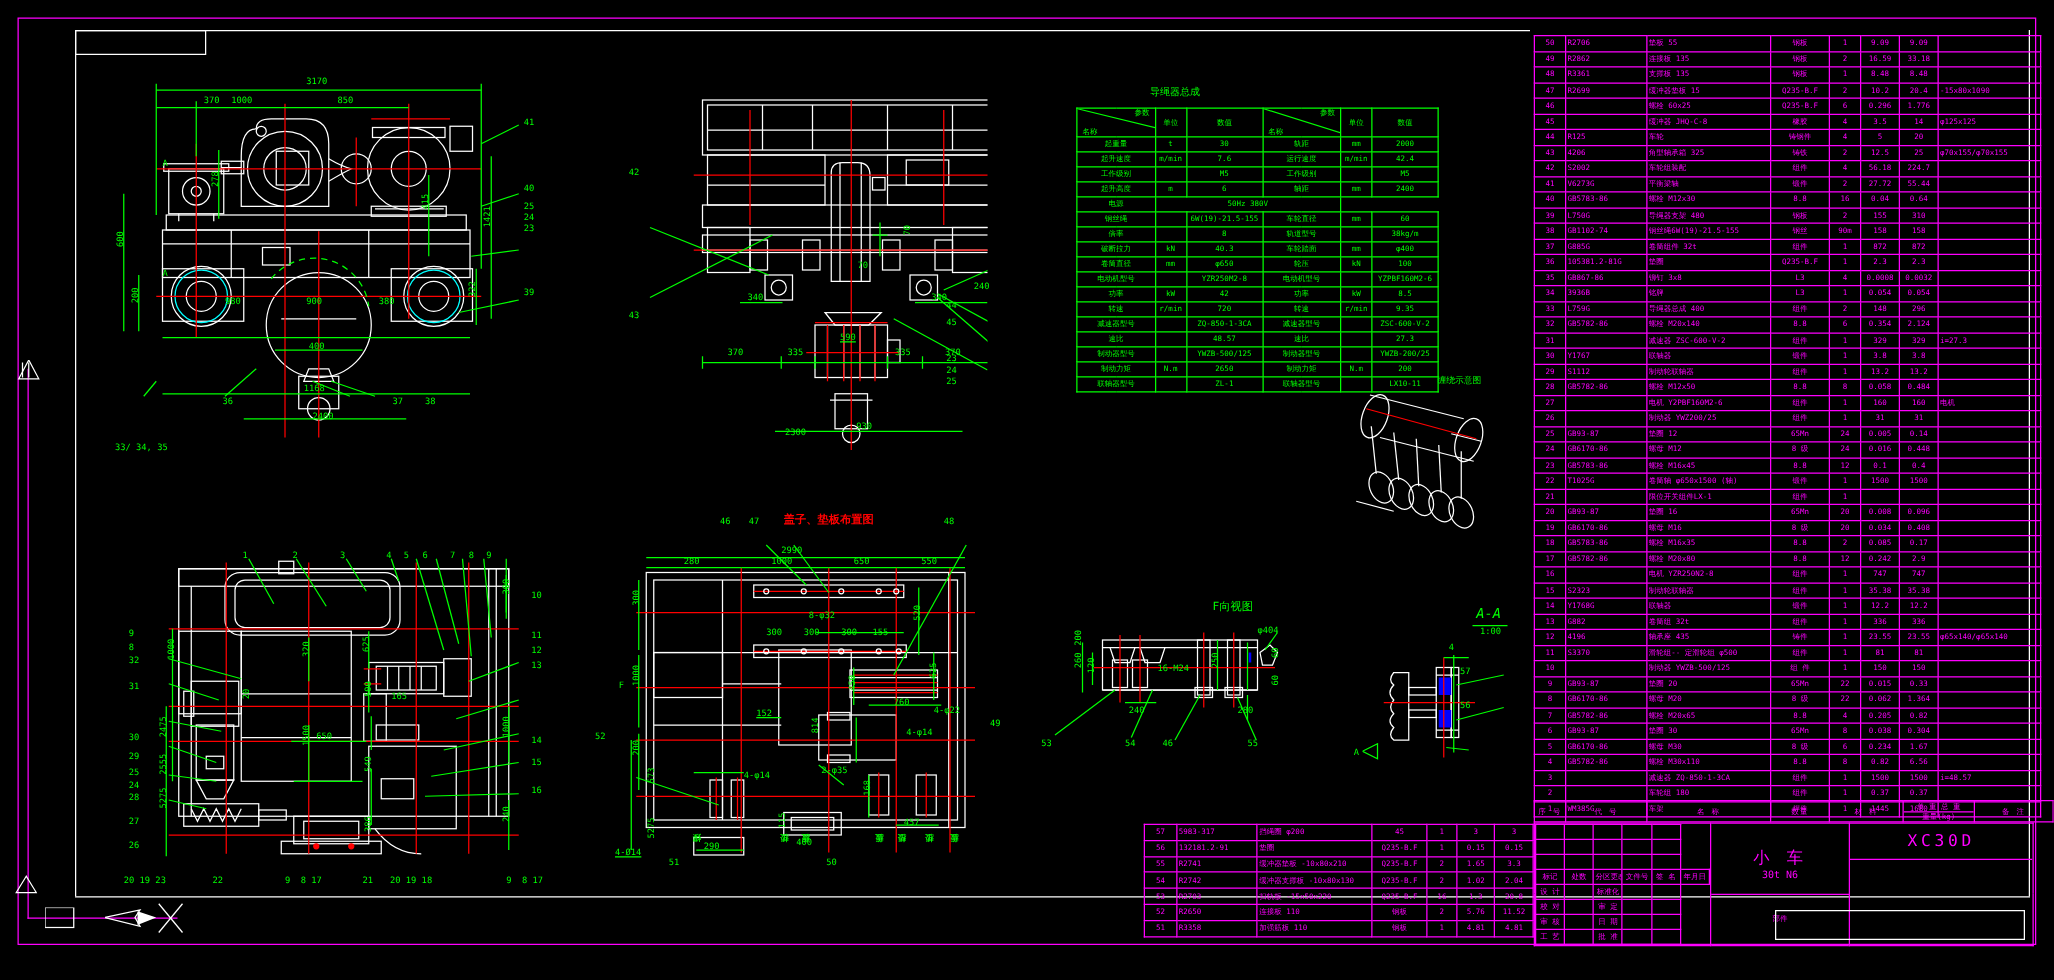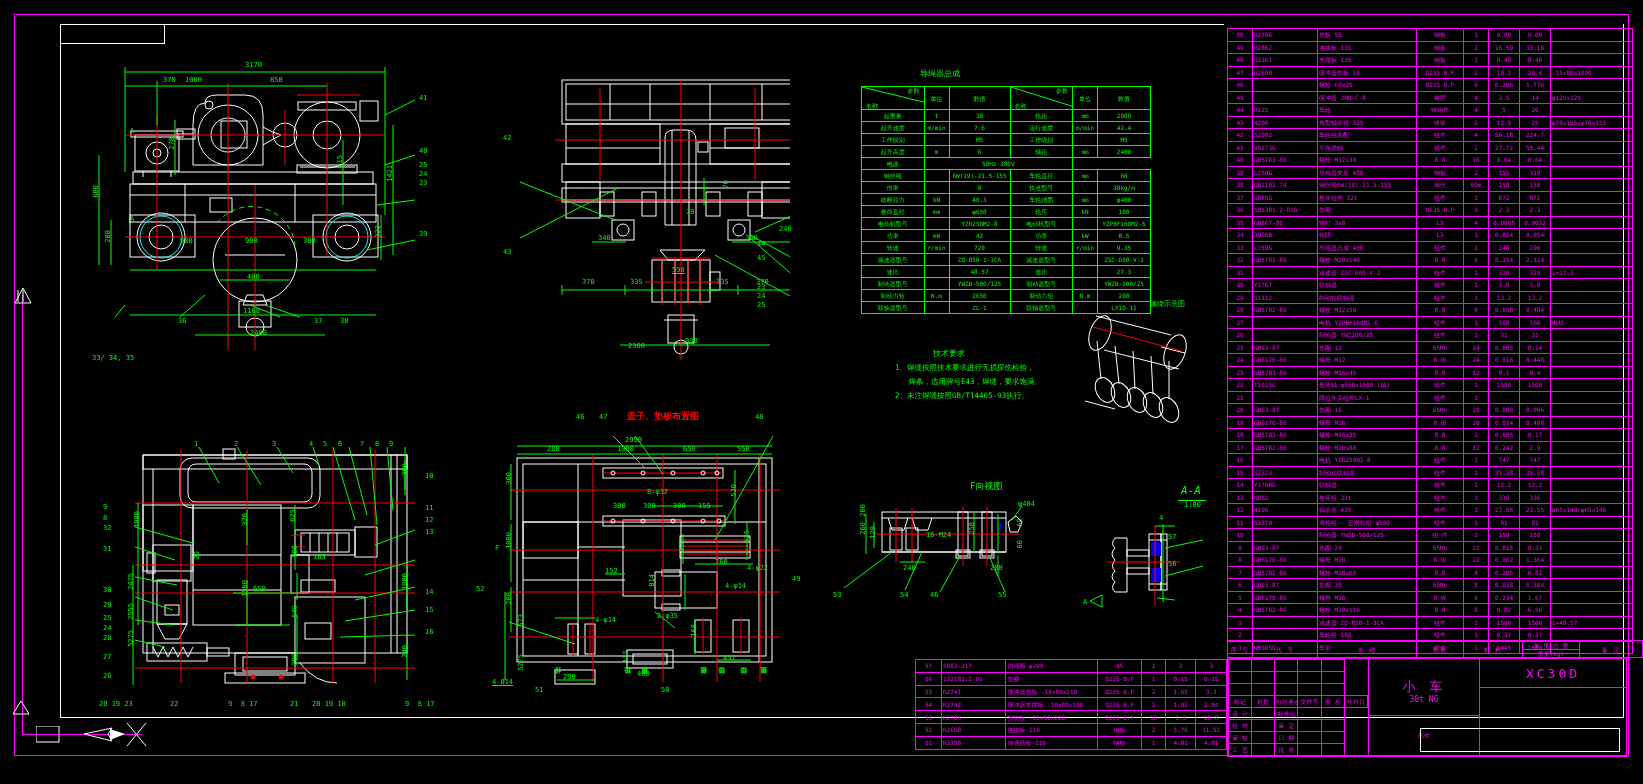--- a/index.html
+++ b/index.html
@@ -680,21 +680,21 @@
     </svg>
     <div class="t vert" style="left:29px;top:22px;">260</div>
     <div class="t vert" style="left:29px;top:4px;">200</div>
     <div class="t vert" style="left:39px;top:26px;">120</div>
     <div class="t" style="left:73px;top:64px;">240</div>
     <div class="t vert" style="left:138px;top:22px;">250</div>
     <div class="t" style="left:160px;top:64px;">280</div>
     <div class="t vert" style="left:186px;top:18px;">60</div>
     <div class="t vert" style="left:186px;top:40px;">60</div>
     <div class="t" style="left:96px;top:31px;">16-M24</div>
-    <div class="t" style="left:188px;top:0px;">φ404</div>
+    <div class="t" style="left:176px;top:0px;">φ404</div>
   </div>
   <div class="t" style="left:833px;top:591px;">53</div>
   <div class="t" style="left:900px;top:591px;">54</div>
   <div class="t" style="left:930px;top:591px;">46</div>
   <div class="t" style="left:998px;top:591px;">55</div>
 
   <div class="t" style="left:1181px;top:487px;font-size:11px;font-style:italic;">A-A</div>
   <div class="ln" style="left:1178px;top:500px;width:28px;height:1px;"></div>
   <div class="t" style="left:1184px;top:501px;">1:00</div>
 
@@ -922,26 +922,20 @@
             <td colspan="1">ZL-1</td>
             <td colspan="2">联轴器型号</td>
             <td colspan="1"></td>
             <td colspan="1">LX10-11</td>
           </tr>
           <tr></tr>
         </tbody>
     </table>
   </div>
 
-  <div class="abs" style="left:895px;top:350px;width:230px;">
-    <div class="t" style="position:relative;left:38px;top:0;font-size:8px;">技术要求</div>
-    <div class="t" style="position:relative;left:0;top:6px;font-size:7.5px;">1、焊缝按照技术要求进行无损探伤检验，</div>
-    <div class="t" style="position:relative;left:0;top:12px;font-size:7.5px;">   焊条，选用牌号E43，焊缝，要求饱满。</div>
-    <div class="t" style="position:relative;left:0;top:18px;font-size:7.5px;">2、未注焊缝按照GB/T14405-93执行。</div>
-  </div>
 
   <div class="bomwrap">
     <table class="bom">
         <tbody id="bom-body">
           <tr>
             <td class="c0">50</td>
             <td class="c1">R2706</td>
             <td class="c2">垫板  55</td>
             <td class="c3">钢板</td>
             <td class="c4">1</td>

